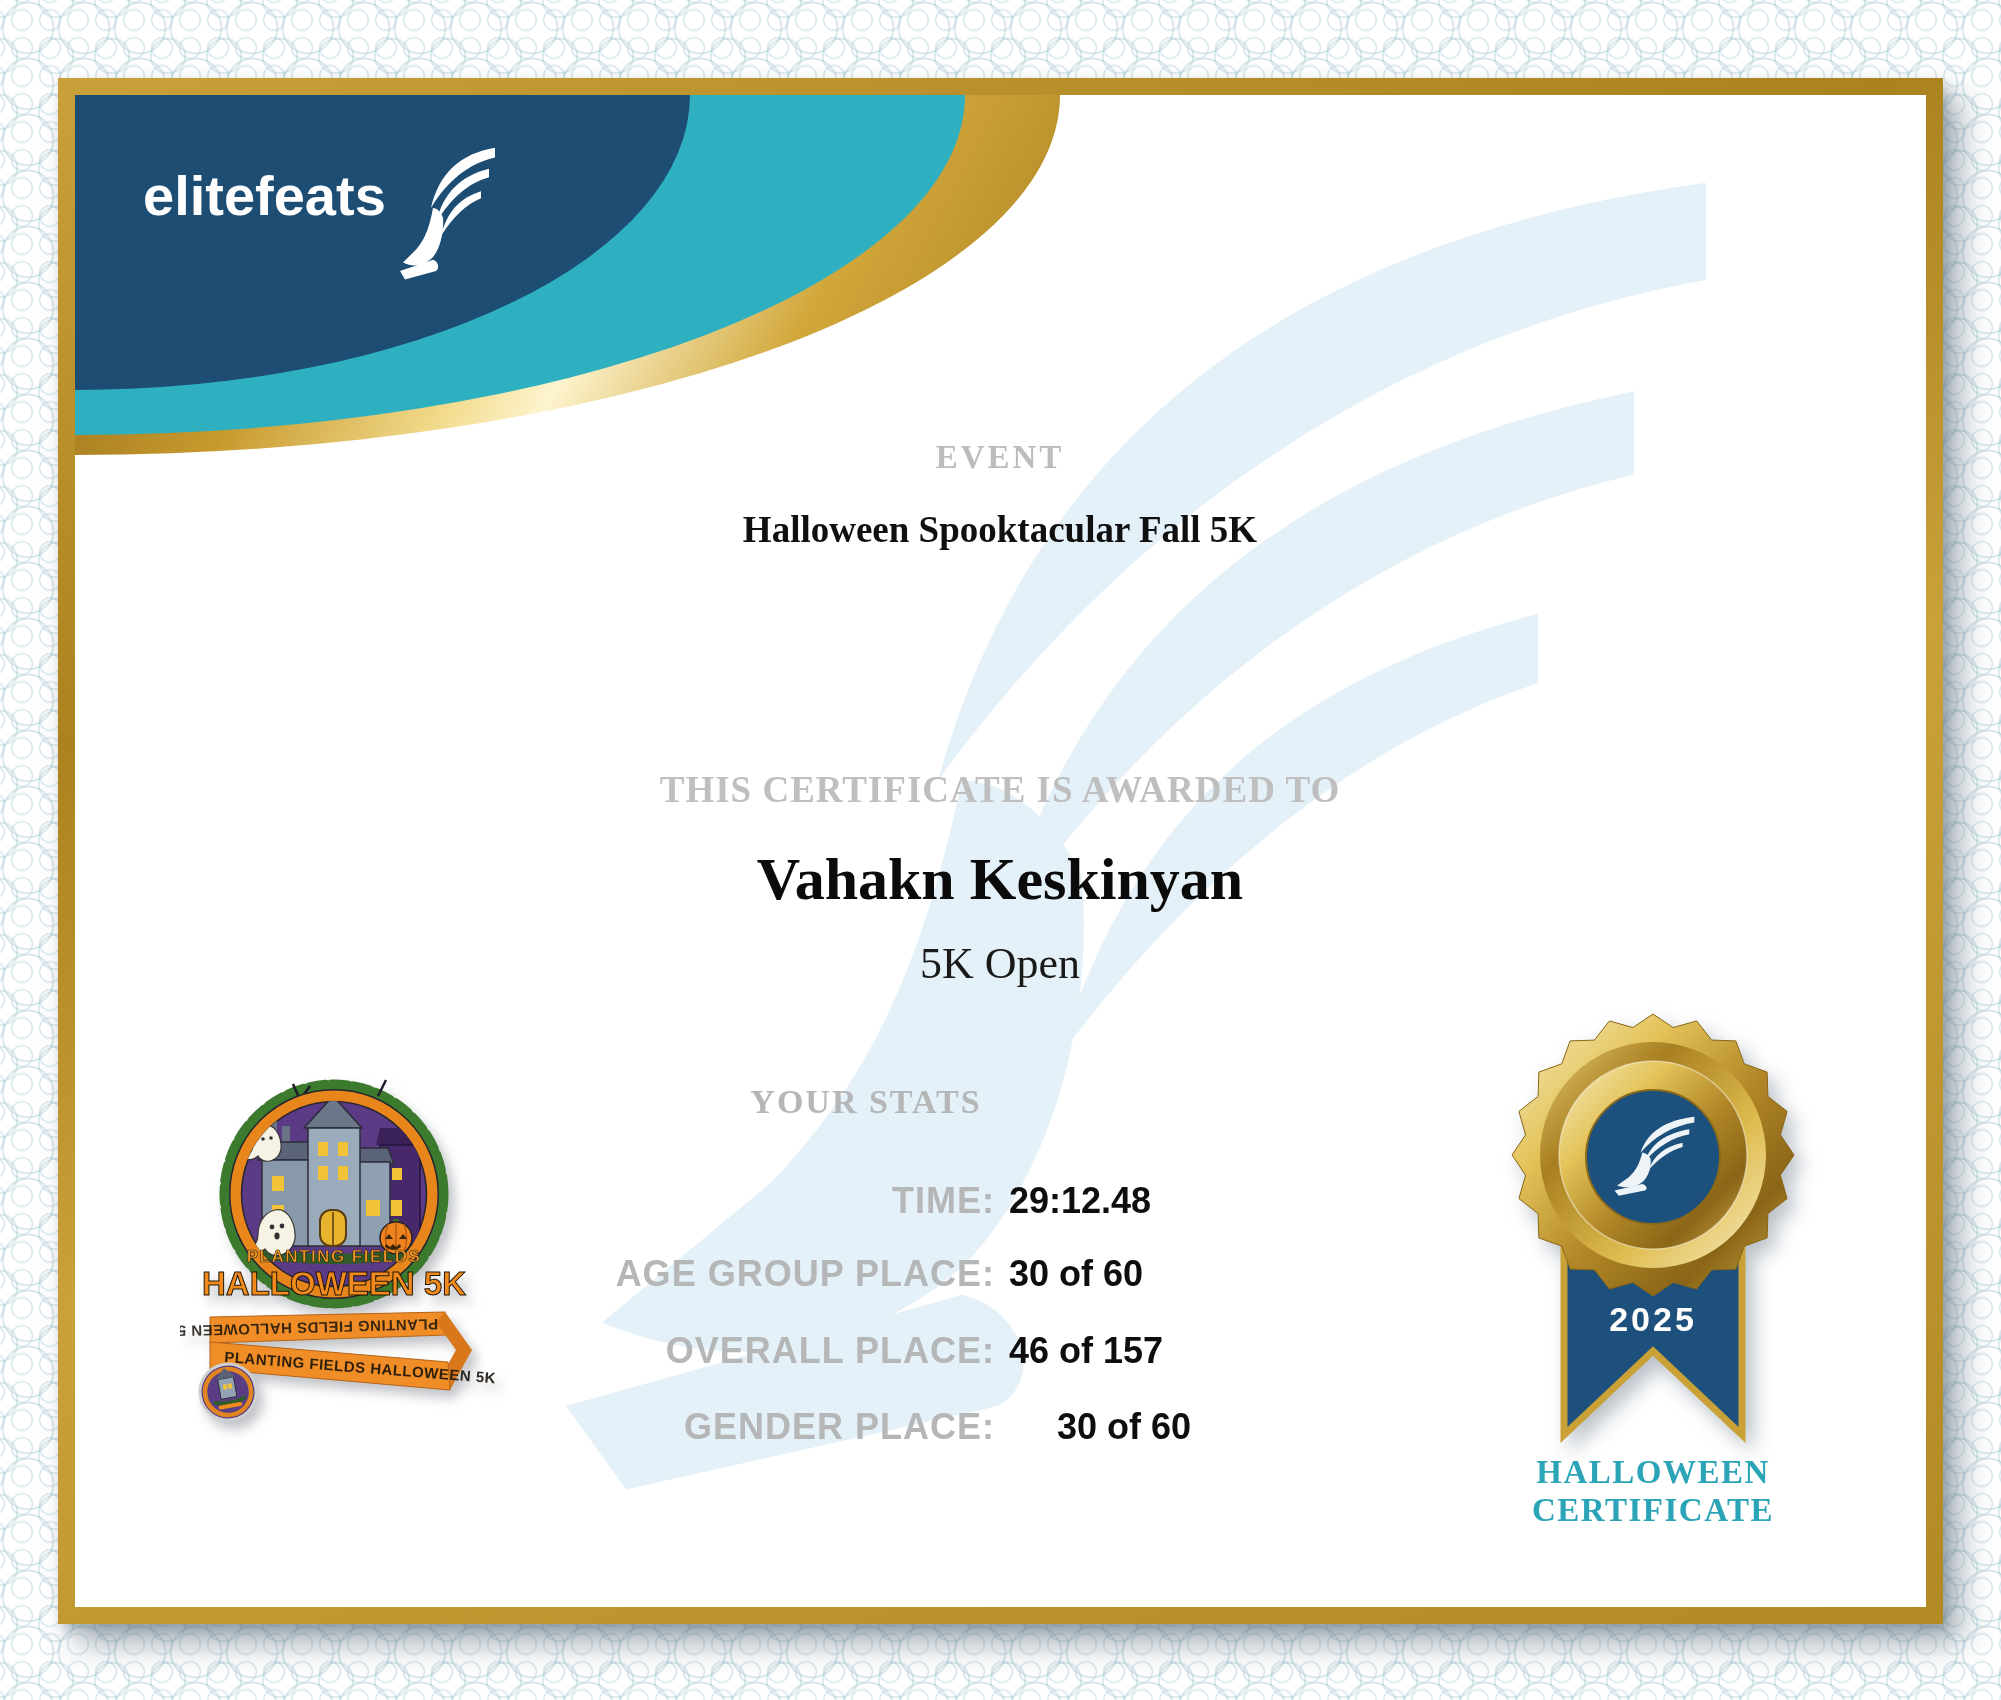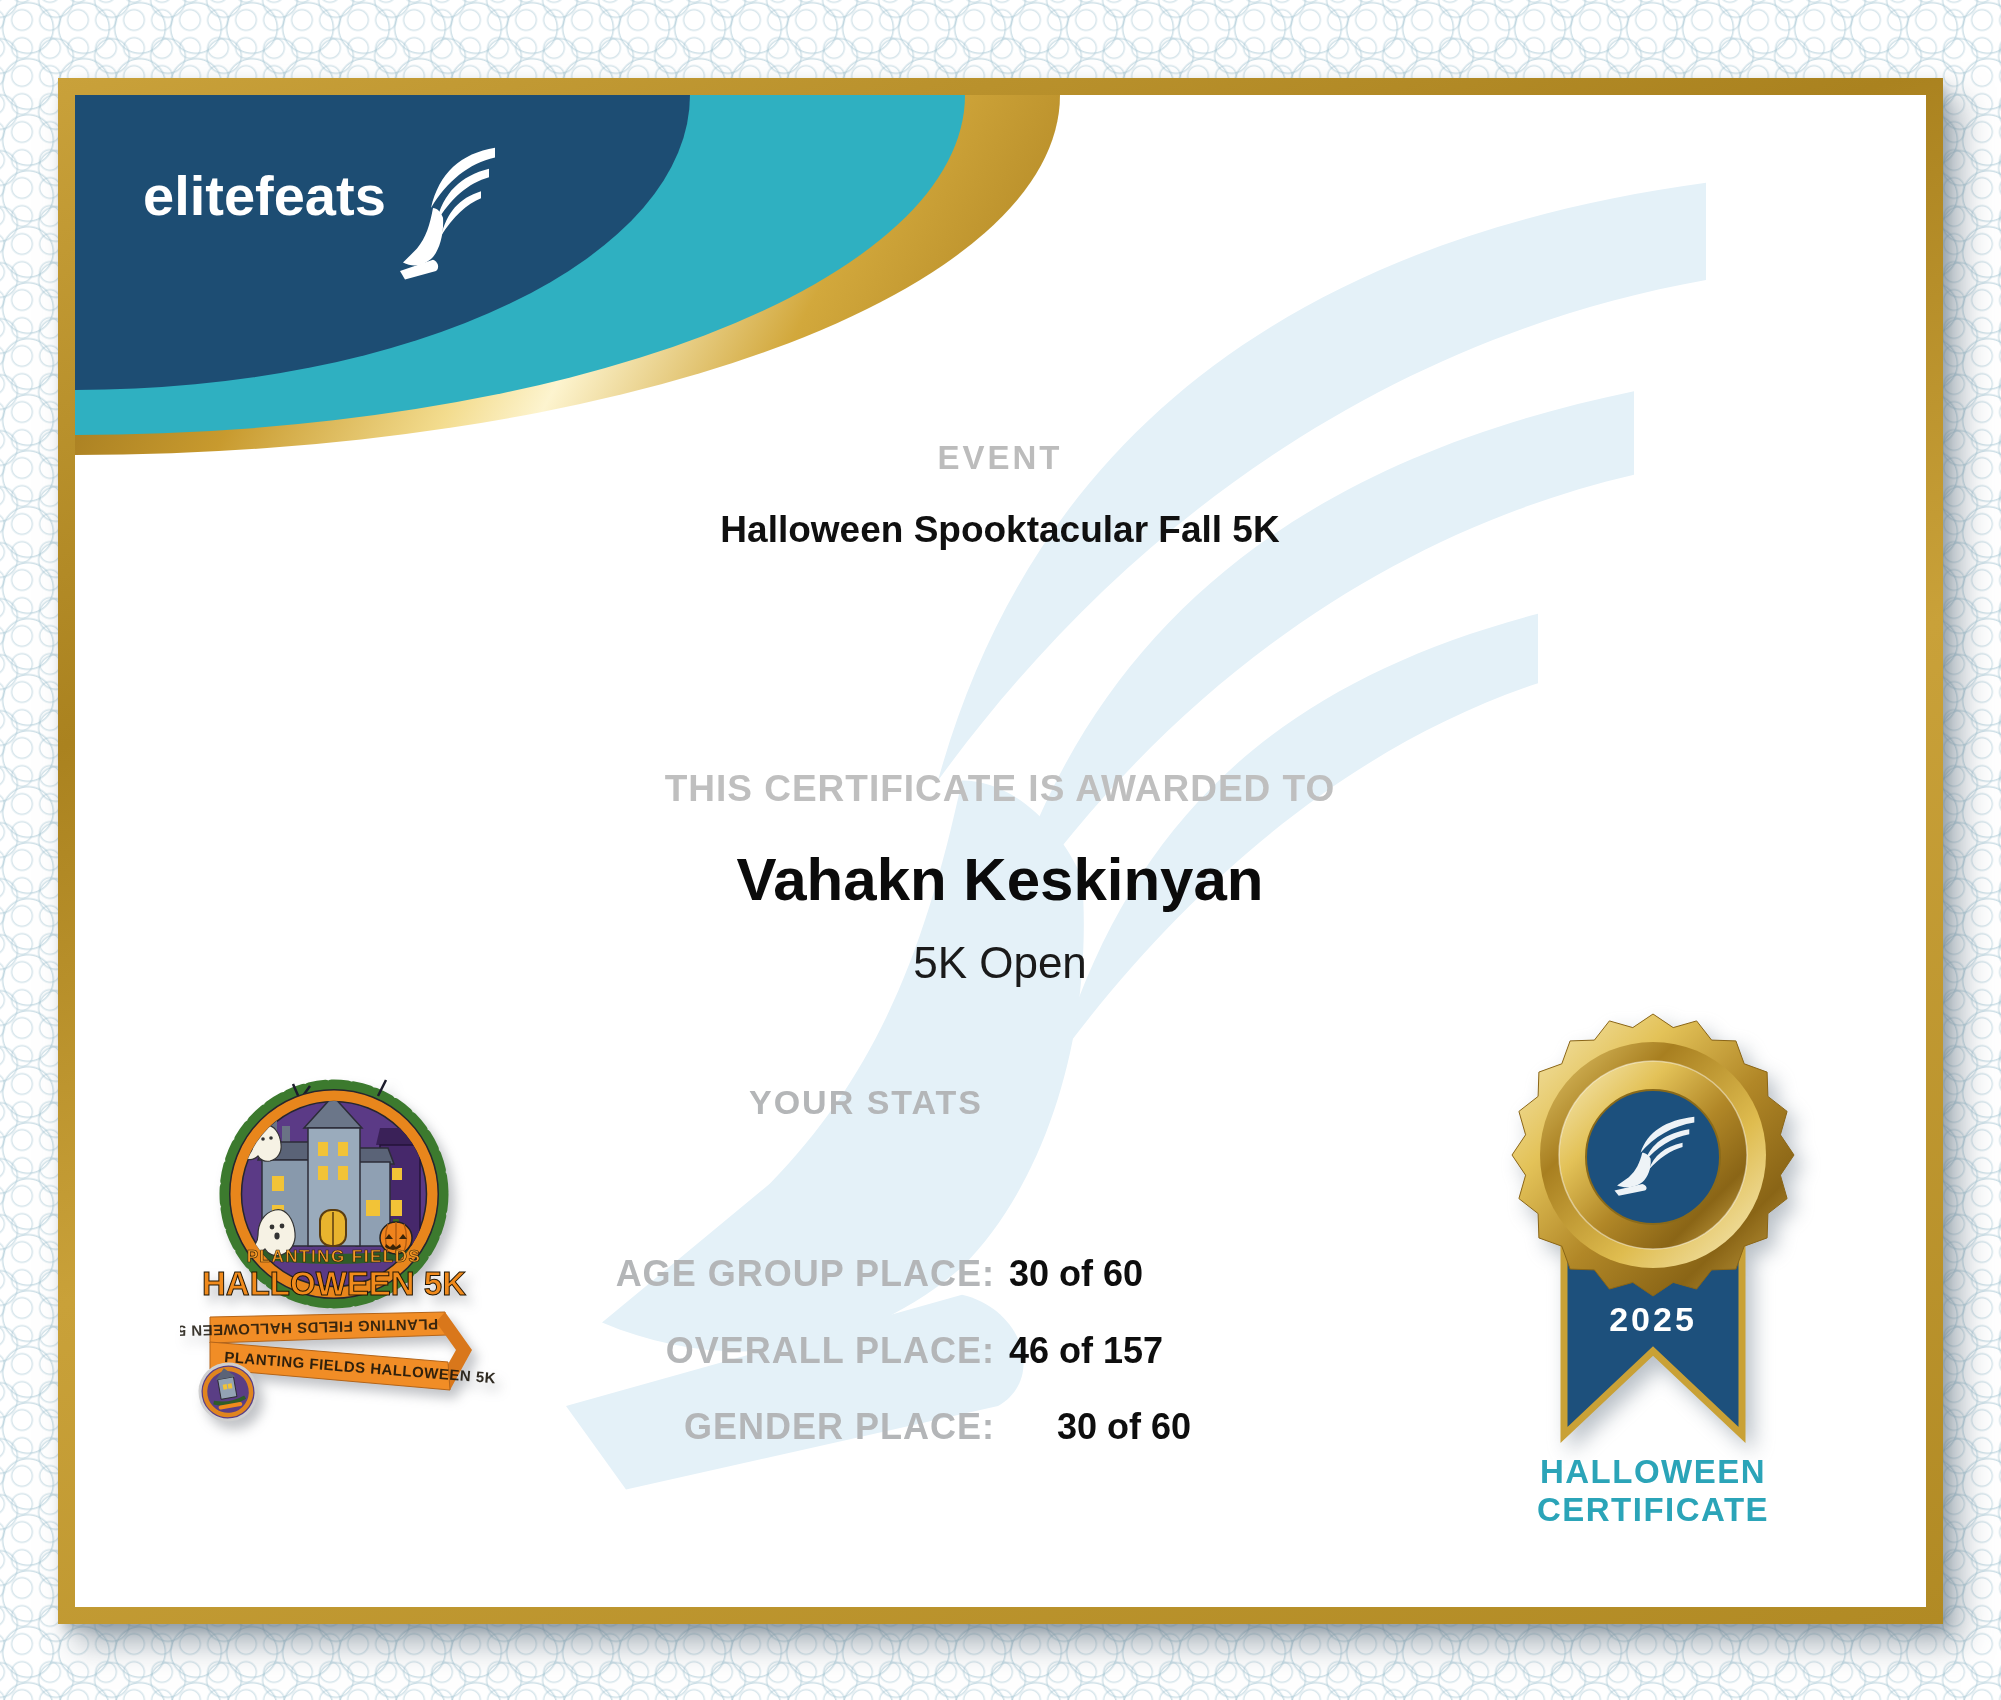--- a/index.html
+++ b/index.html
@@ -25,21 +25,21 @@
     background:#ffffff;overflow:hidden;padding-left:28px;
   }
   .swoosh{position:absolute;left:0;top:0;border-bottom-right-radius:100% 100%;}
   .swoosh-gold{width:985px;height:360px;
     background:linear-gradient(118deg,#8a6516 0%,#c89a2e 28%,#f3dc8e 46%,#fdf4cf 54%,#d2a83c 72%,#a67c1d 100%);}
   .swoosh-teal{width:890px;height:340px;background:#2fb0c1;}
   .swoosh-navy{width:615px;height:295px;background:#1d4d73;}
   .logo{position:absolute;left:68px;top:70px;color:#ffffff;font-size:56px;font-weight:700;letter-spacing:0px;line-height:62px;}
   .logo-foot{position:absolute;left:322px;top:50px;}
   .watermark{position:absolute;left:455px;top:60px;opacity:1;}
-  .ctext{position:absolute;text-align:center;}
+  .ctext{position:absolute;text-align:center;font-family:Liberation Serif, serif;}
   .event-label{left:625px;top:344px;width:600px;font-size:33px;font-weight:700;letter-spacing:3px;color:#bcbcbc;}
   .event-name{left:425px;top:412px;width:1000px;font-size:37px;font-weight:700;line-height:45px;color:#101010;}
   .awarded{left:425px;top:673px;width:1000px;font-size:37px;font-weight:700;letter-spacing:1px;color:#bfbfbf;}
   .recipient{left:425px;top:750px;width:1000px;font-size:60px;font-weight:700;color:#0b0b0b;}
   .division{left:425px;top:843px;width:1000px;font-size:44px;font-weight:400;color:#1a1a1a;}
   .stats-heading{left:491px;top:988px;width:600px;font-size:34px;font-weight:700;letter-spacing:2px;color:#b4b6b8;}
   .stat-row{position:absolute;left:0;width:1400px;display:flex;font-size:36px;font-weight:700;}
   .stat-label{flex:0 0 920px;text-align:right;color:#b4b6b8;letter-spacing:1px;}
   .stat-value{margin-left:14px;color:#0e0e0e;}
   .row0{top:1085px;} .row1{top:1158px;} .row2{top:1235px;} .row3{top:1311px;gap:48px;}
@@ -101,20 +101,24 @@
 
       <div class="ctext event-label">EVENT</div>
       <div class="ctext event-name">
         <div>Halloween Spooktacular Fall 5K</div>
       </div>
       <div class="ctext awarded">THIS CERTIFICATE IS AWARDED TO</div>
       <div class="ctext recipient">Vahakn Keskinyan</div>
       <div class="ctext division">5K Open</div>
 
       <div class="ctext stats-heading">YOUR STATS</div>
+      <div class="stat-row row0">
+        <div class="stat-label">TIME:</div>
+        <div class="stat-value">29:12.48</div>
+      </div>
       <div class="stat-row row1">
         <div class="stat-label">AGE GROUP PLACE:</div>
         <div class="stat-value">30 of 60</div>
       </div>
       <div class="stat-row row2">
         <div class="stat-label">OVERALL PLACE:</div>
         <div class="stat-value">46 of 157</div>
       </div>
       <div class="stat-row row3">
         <div class="stat-label">GENDER PLACE:</div>

